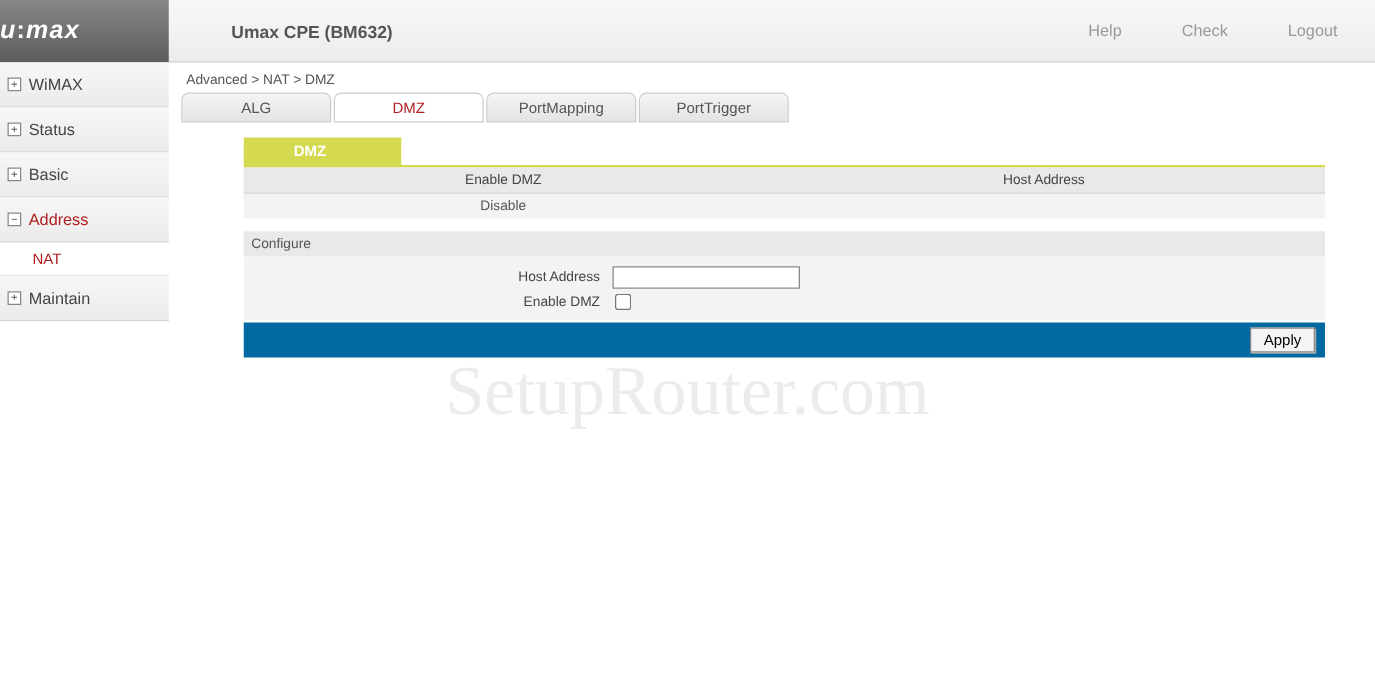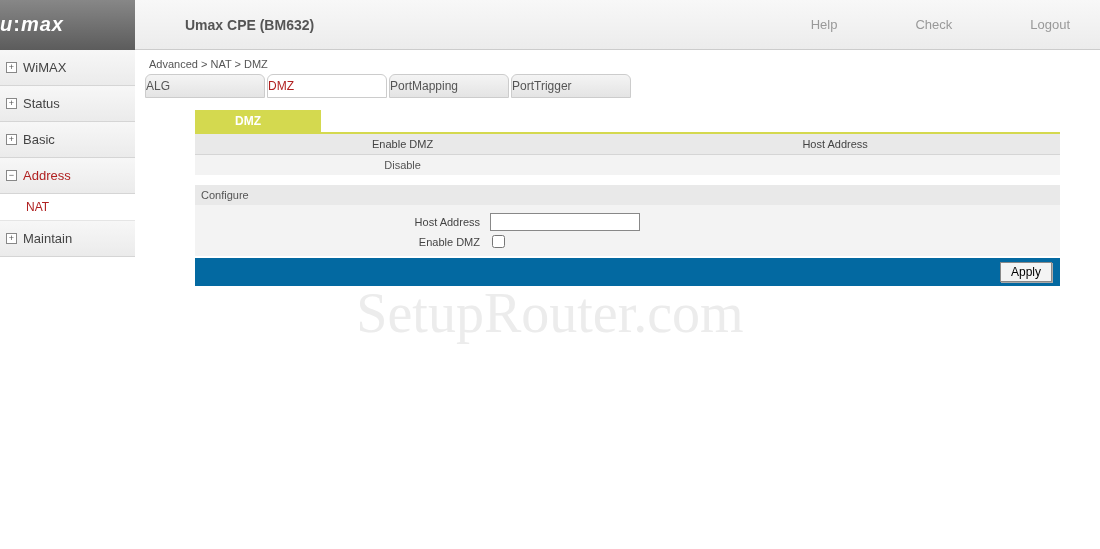--- a/index.html
+++ b/index.html
@@ -4,35 +4,35 @@
   <style>
     * { margin: 0; padding: 0; box-sizing: border-box; }
     body { font-family: Arial, sans-serif; font-size: 12px; color: #333; background: #fff; width: 1100px; height: 549px; position: relative; }
     
     .header { display: flex; align-items: center; height: 50px; background: linear-gradient(to bottom, #f8f8f8, #ececec); border-bottom: 1px solid #ccc; }
     .logo-box { width: 135px; height: 50px; background: linear-gradient(to bottom, #878787, #5c5c5c); display: flex; align-items: center; justify-content: flex-start; }
     .logo-text { color: #fff; font-size: 20px; font-weight: bold; font-style: italic; letter-spacing: 1px; }
     .logo-text .dots { font-style: normal; }
     .title-area { flex: 1; padding-left: 50px; display: flex; align-items: center; }
     .page-title { font-size: 14px; font-weight: bold; color: #555; }
-    .header-links { margin-left: auto; padding-right: 30px; display: flex; gap: 78px; }
+    .header-links { margin-left: auto; padding-right: 30px; display: flex; gap: 48px; }
     .header-links span { color: #999; font-size: 13px; cursor: pointer; }
     
     .body-wrap { display: flex; }
     .sidebar { width: 135px; background: #fff; }
     .sidebar-item { display: flex; align-items: center; height: 36px; padding: 0 6px; background: linear-gradient(to bottom, #f7f7f7, #ebebeb); border-bottom: 1px solid #d5d5d5; cursor: pointer; color: #444; font-size: 13px; }
     .sidebar-item.active { color: #b02020; }
     .sidebar-sub { padding: 6px 0 6px 26px; color: #b02020; font-size: 12px; cursor: pointer; border-bottom: 1px solid #e5e5e5; }
     .expand-box { width: 11px; height: 11px; border: 1px solid #888; display: flex; align-items: center; justify-content: center; margin-right: 6px; font-size: 9px; line-height: 1; color: #555; background: #fff; }
     
     .content { flex: 1; padding: 0 10px 0 10px; }
     .breadcrumb { font-size: 11px; color: #555; padding: 8px 0 4px 4px; }
     
     .tab-bar { display: flex; margin-bottom: 12px; }
-    .tab { width: 120px; height: 24px; background: linear-gradient(to bottom, #f4f4f4, #e4e4e4); border: 1px solid #ccc; border-radius: 6px 6px 0 0; display: flex; align-items: center; justify-content: flex-start; font-size: 12px; color: #555; cursor: pointer; margin-right: 2px; }
+    .tab { width: 120px; height: 24px; background: linear-gradient(to bottom, #f4f4f4, #e4e4e4); border: 1px solid #ccc; border-radius: 6px 6px 0 0; display: flex; align-items: center; justify-content: center; font-size: 12px; color: #555; cursor: pointer; margin-right: 2px; }
     .tab.active { background: #fff; color: #b02020; }
     
     .panel { margin: 0 30px 0 50px; }
     .section-tab { display: inline-block; background: #d4d94f; color: #fff; padding: 4px 60px 4px 40px; font-size: 12px; font-weight: bold; }
     .section-rule { height: 2px; background: #d4d94f; }
     
     .status-table { width: 100%; border-collapse: collapse; }
     .status-table th { background: #e9e9e9; font-weight: normal; font-size: 11px; color: #444; padding: 4px; border-bottom: 1px solid #d5d5d5; }
     .status-table td { background: #f3f3f3; font-size: 11px; color: #555; padding: 4px; text-align: center; }
     .status-table th:first-child, .status-table td:first-child { width: 48%; }

